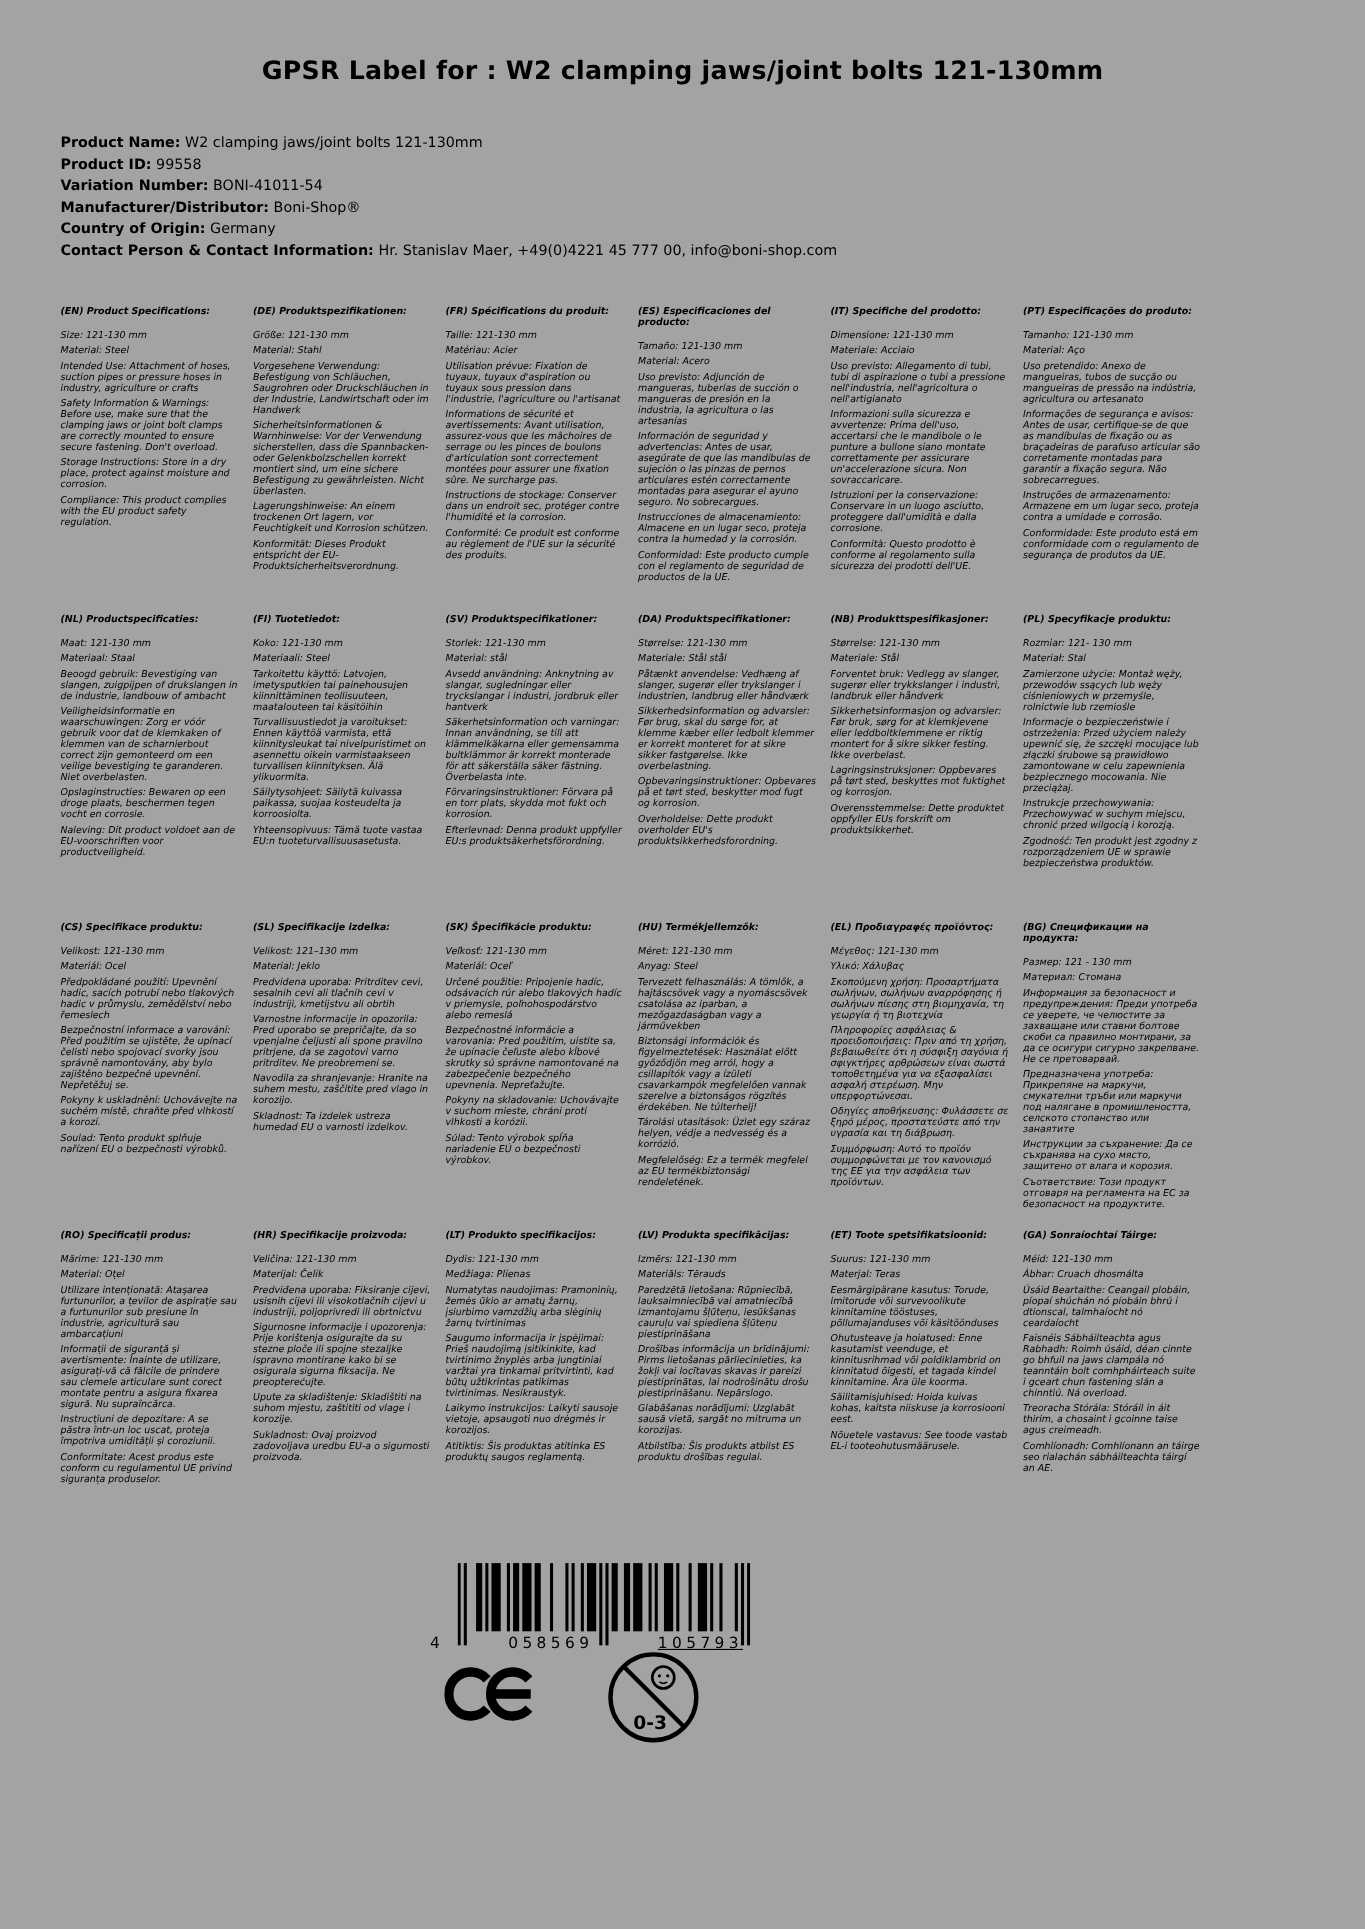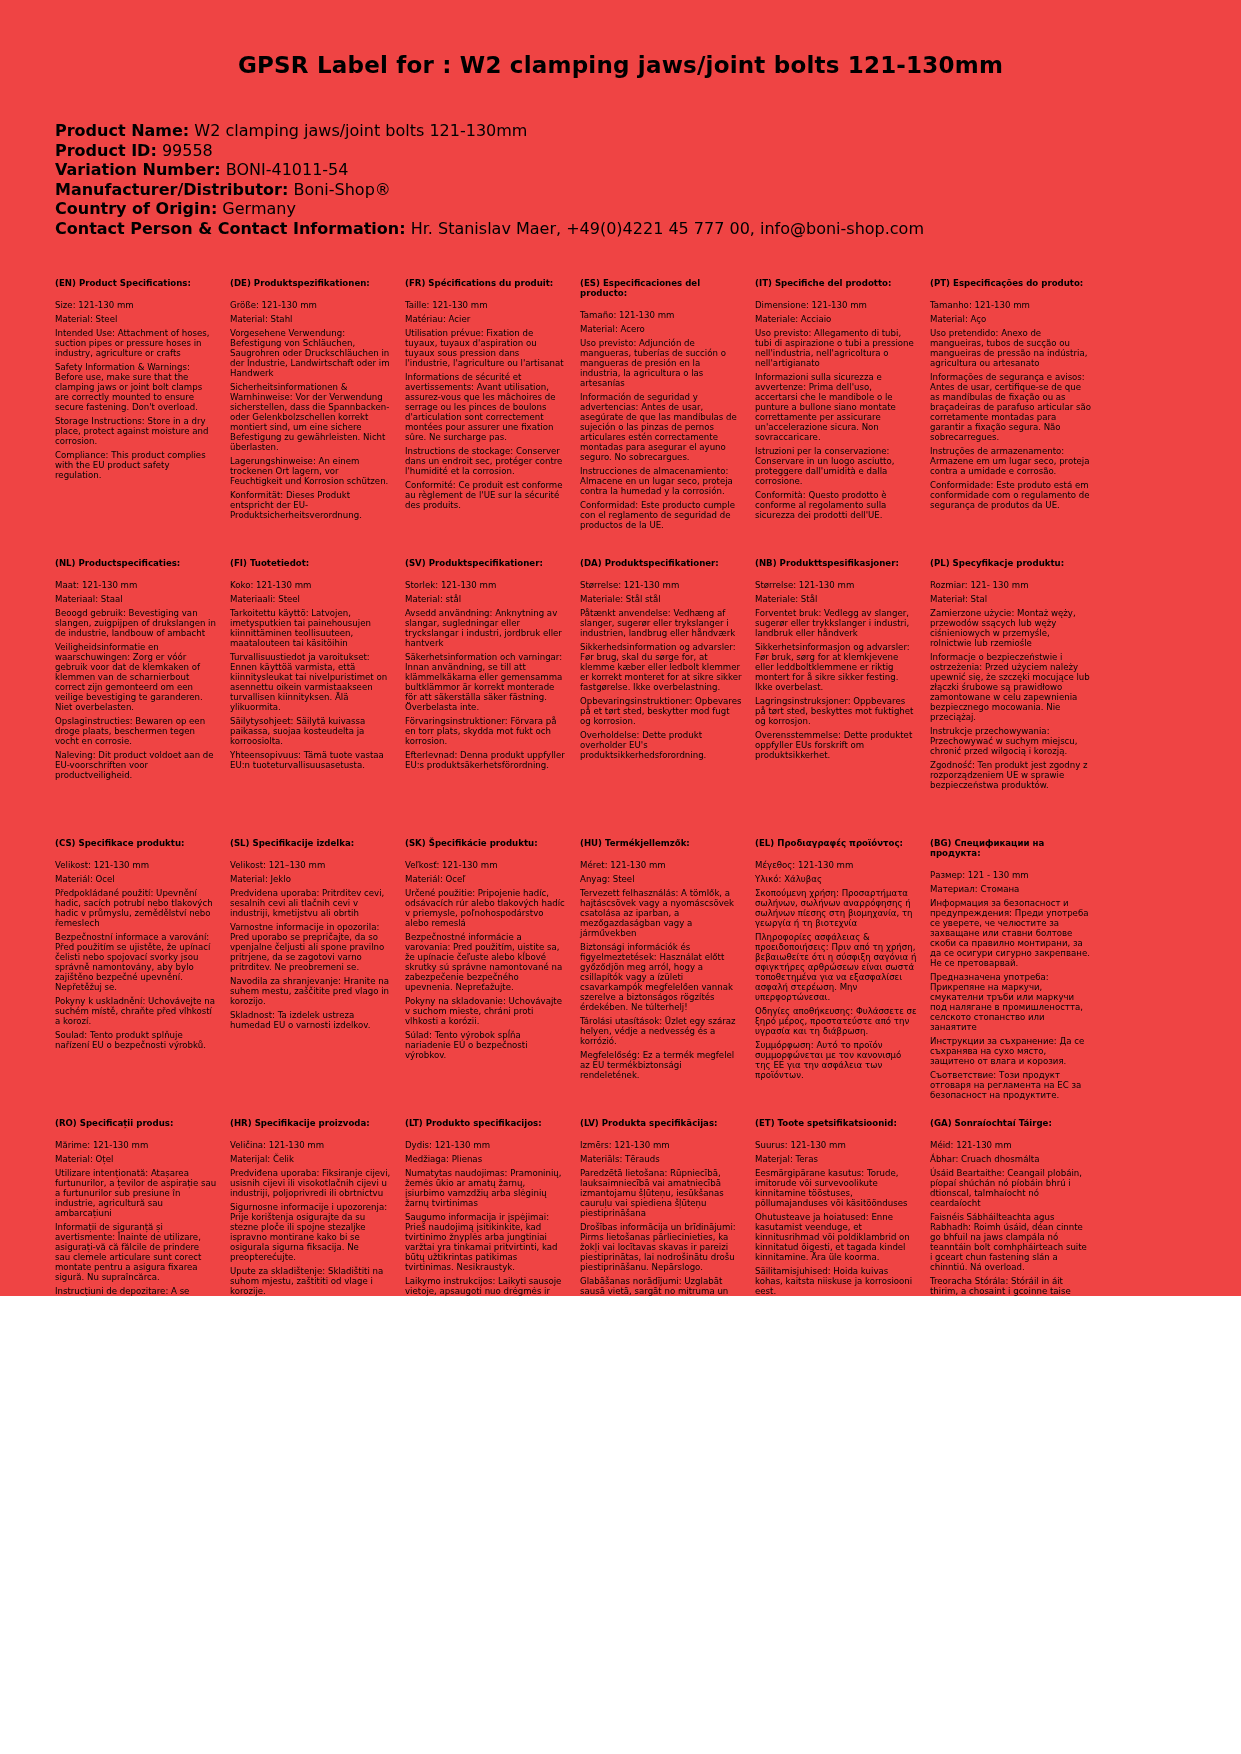--- a/index.html
+++ b/index.html
@@ -1,45 +1,45 @@
 <!DOCTYPE html>
 <html><head>
 <meta charset="utf-8">
 <style>
   * { margin:0; padding:0; box-sizing:border-box; }
   html,body { background:#ffffff; }
   .page {
     position:relative;
-    width:1241px; height:1296px;
-    background:#ef4444;
+    width:1241px; height:1754px;
+    background:#a3a3a3;
     color:#000000;
     font-family:"DejaVu Sans", sans-serif;
     overflow:hidden;
   }
   .title {
     position:absolute; top:52px; left:0; width:100%;
     text-align:center;
     font-size:23px; font-weight:bold;
     letter-spacing:0.2px;
   }
   .product-info {
     position:absolute; left:55px; top:121px; width:1100px;
   }
-  .info-row { font-size:16px; line-height:19.5px; white-space:nowrap; }
+  .info-row { font-size:13px; line-height:19.5px; white-space:nowrap; }
   .info-label { font-weight:bold; }
   .info-value { font-weight:normal; }
   .spec-grid {
     position:absolute; left:55px; top:278px;
     display:grid;
     grid-template-columns:repeat(6, 162px);
     column-gap:13px;
     grid-auto-rows:280px;
     align-items:start;
   }
-  .spec-block { width:162px; }
+  .spec-block { width:162px;font-style:italic; }
   .spec-header {
     font-size:8.6px; font-weight:bold; line-height:10px;
   }
   .spec-line {
     font-size:8.6px; line-height:10px; margin-top:4px;
   }
   .spec-line:first-of-type { margin-top:12px; }
   .barcode-svg {
     position:absolute; left:416px; top:1421px;
     width:266px; height:75px;

